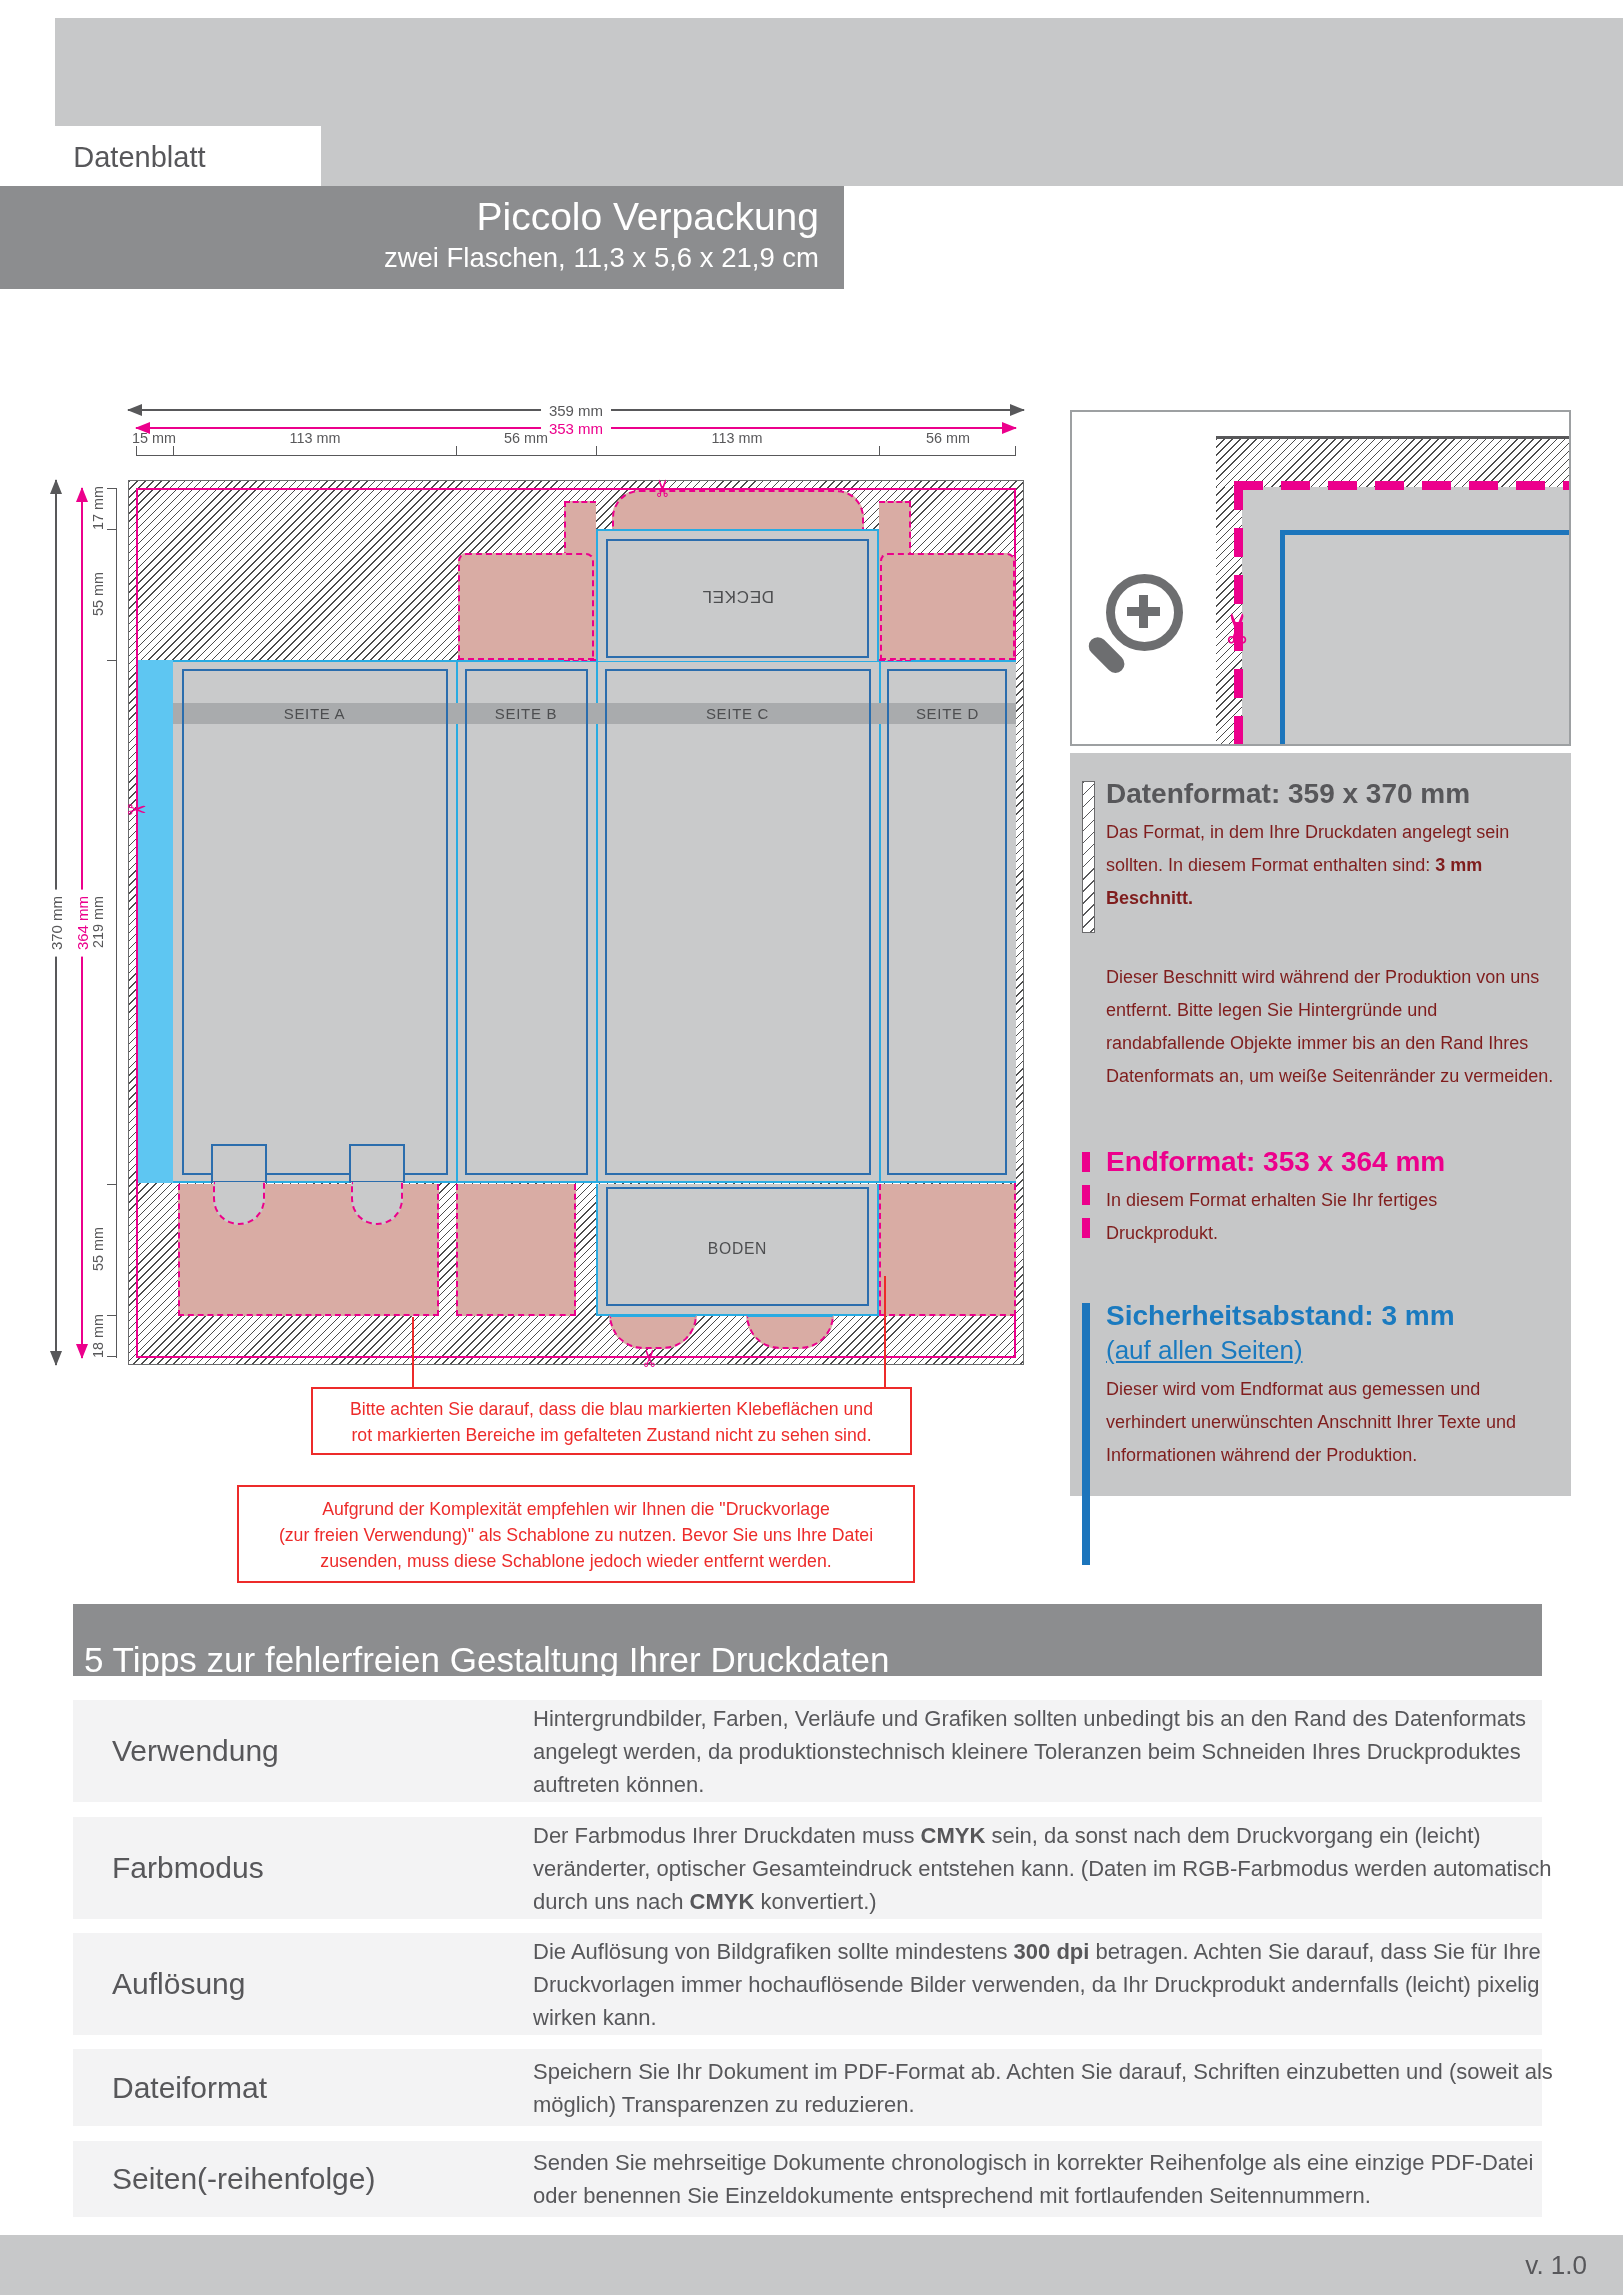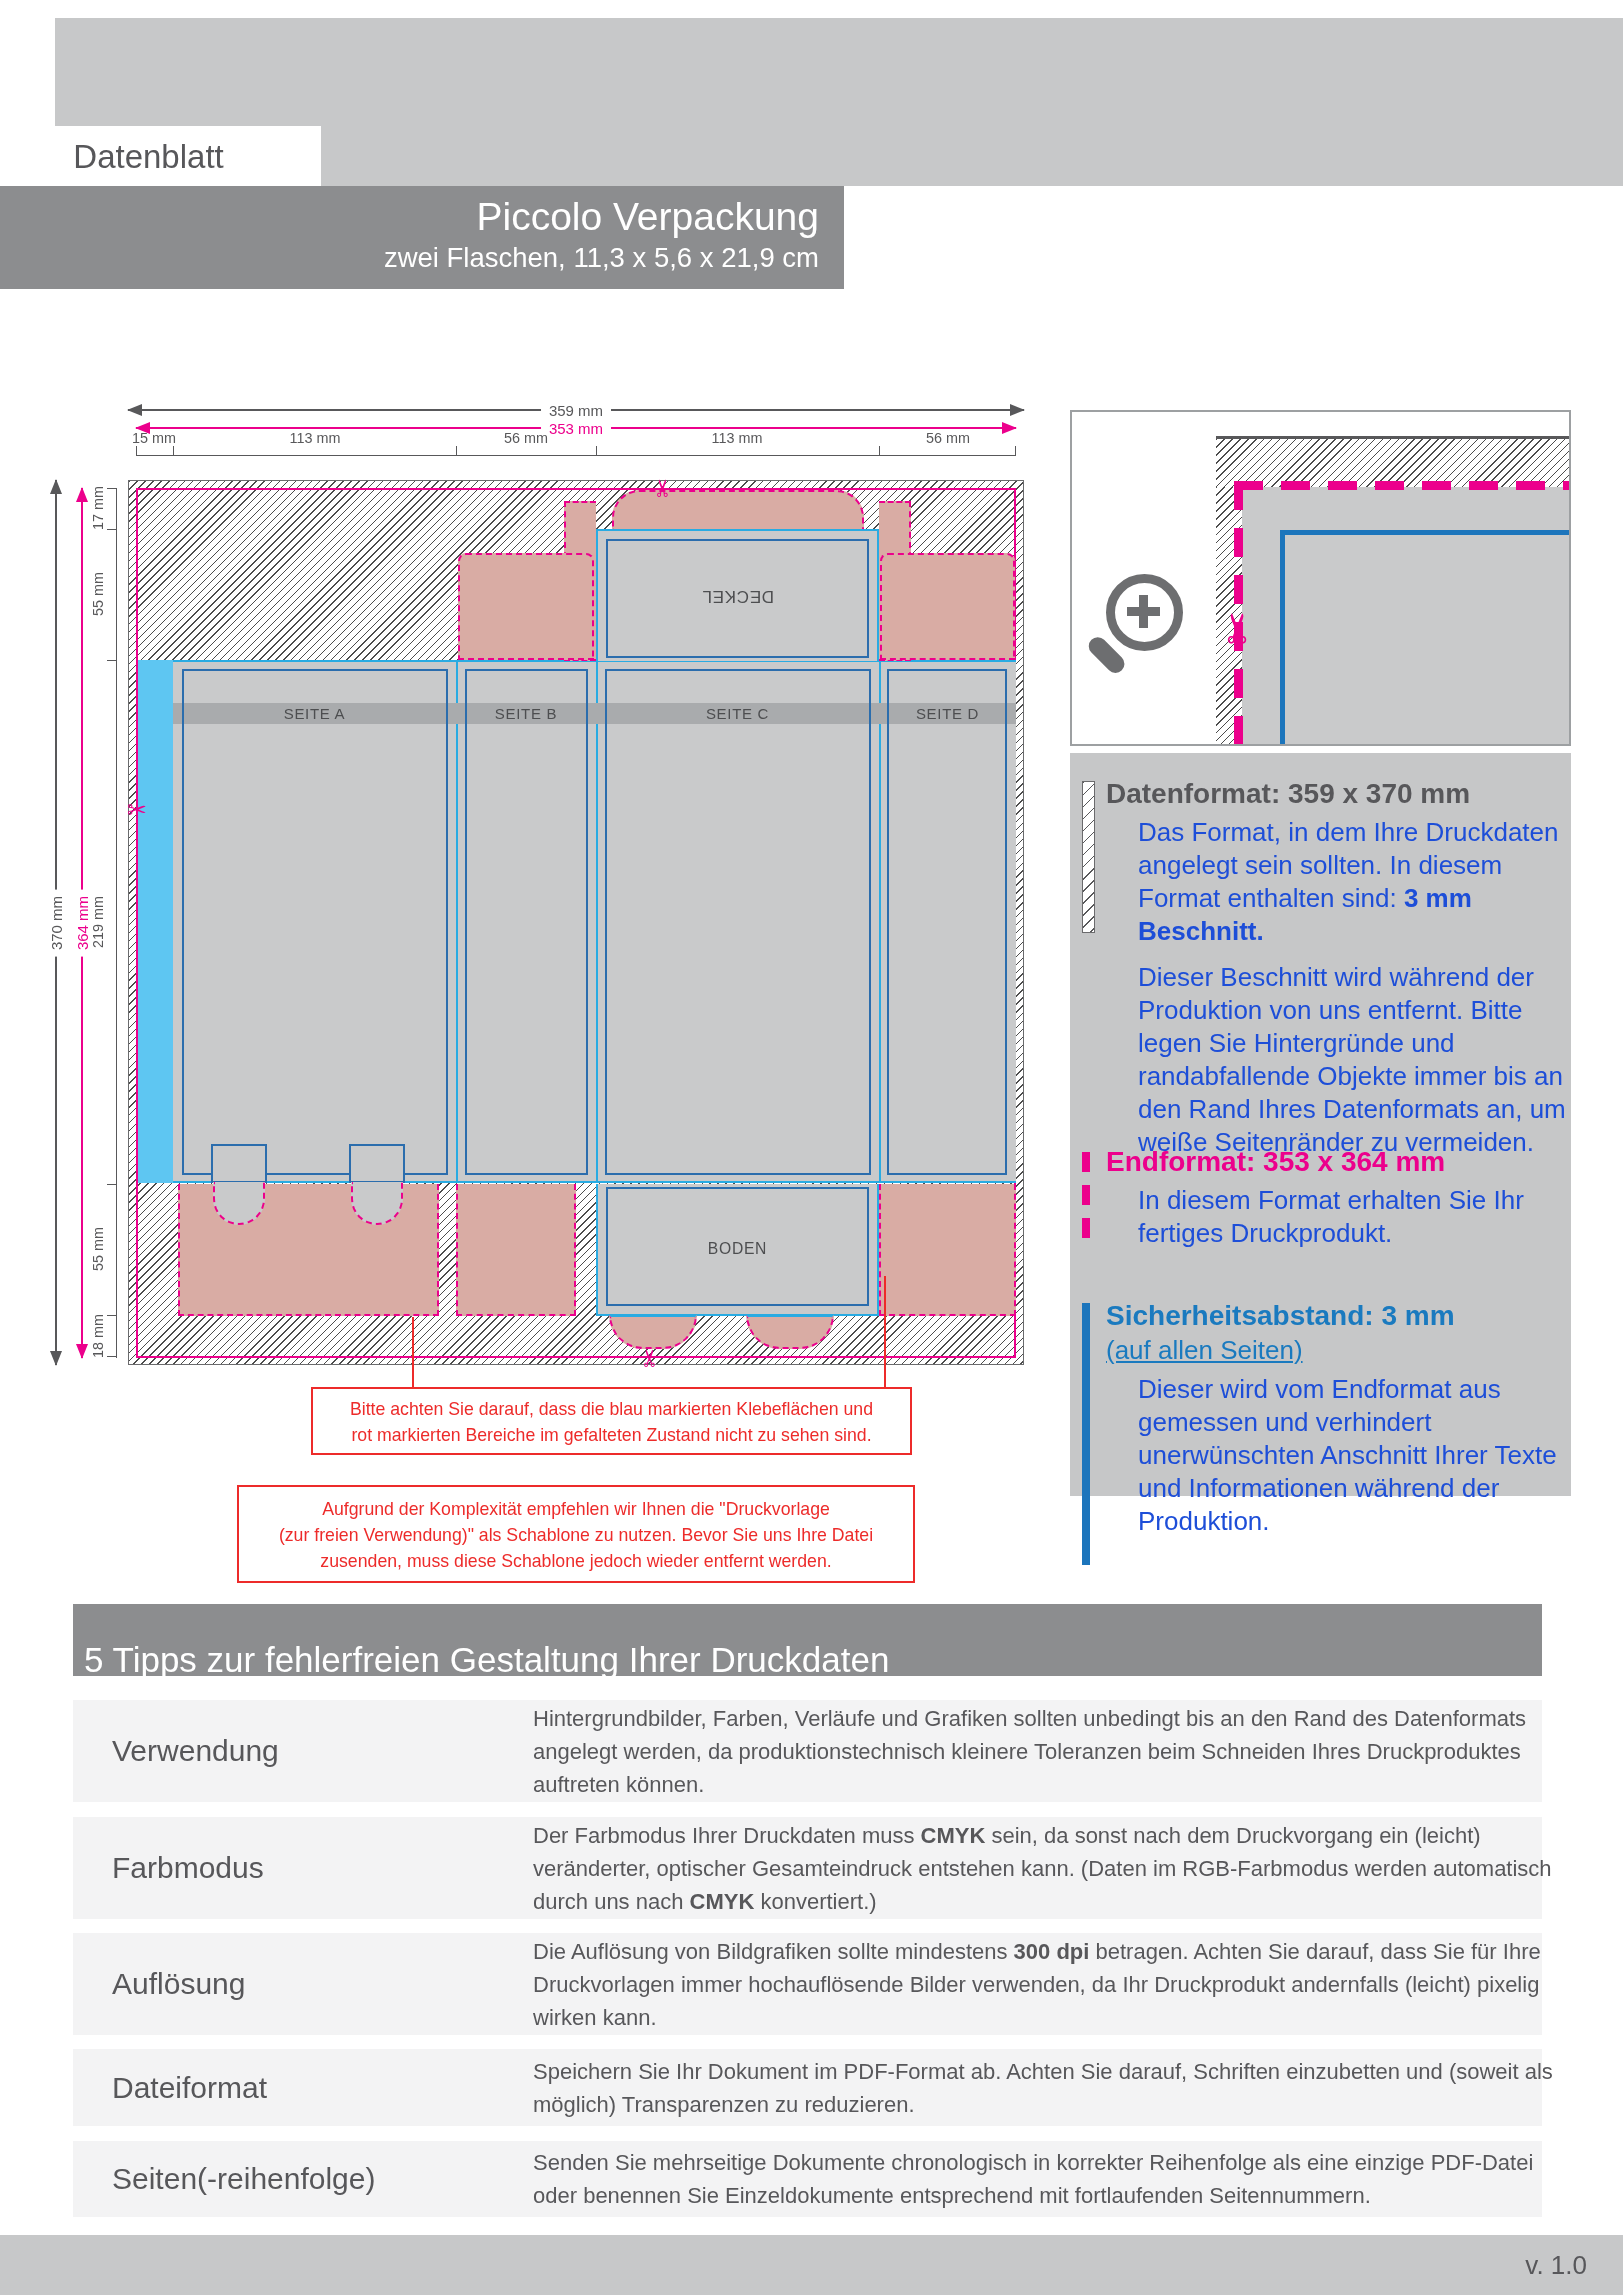--- a/index.html
+++ b/index.html
@@ -30,31 +30,31 @@
   .scissors.horiz{transform:translate(-50%,-50%);}
   .seitelabel{position:absolute;top:703px;height:21px;line-height:21px;text-align:center;
               font-size:15px;color:#4d4e50;letter-spacing:0.7px;}
   .note{border:2px solid #ed2b2a;box-sizing:border-box;color:#ed2b2a;text-align:center;
         font-size:17.7px;line-height:26px;background:#ffffff;}
   .tip-row{left:73px;width:1469px;background:#f3f3f4;}
   .tip-label{position:absolute;left:39px;top:50%;transform:translateY(-50%);font-size:30px;color:#57575a;}
   .tip-body{position:absolute;left:460px;top:50%;transform:translateY(-50%);width:1021px;
             font-size:22px;line-height:33px;color:#57575a;}
   .info-h{font-size:28px;font-weight:bold;white-space:nowrap;}
-  .info-t{font-size:26px;line-height:33px;color:#1d4ed8;margin-left:32px;}
+  .info-t{font-size:18px;line-height:33px;color:#7f1d1d;}
   b{font-weight:bold;}
 </style>
 </head>
 <body>
 
 <div class="page">
 
   <div class="abs" style="left:55px;top:18.3px;width:1569px;height:168px;background:#c7c8c9;"></div>
   <div class="abs" style="left:55px;top:126px;width:266px;height:61px;background:#ffffff;">
-    <div style="padding-left:18.3px;line-height:62px;font-size:33px;color:#57575a;">Datenblatt</div>
+    <div style="padding-left:18.3px;line-height:62px;font-size:29px;color:#57575a;">Datenblatt</div>
   </div>
   <div class="abs" style="left:0;top:186px;width:844px;height:103px;background:#8c8d8f;text-align:right;">
     <div style="padding:9.2px 25px 0 0;font-size:39px;color:#ffffff;">Piccolo Verpackung</div>
     <div style="padding:2.6px 25px 0 0;font-size:27.5px;color:#ffffff;">zwei Flaschen, 11,3 x 5,6 x 21,9 cm</div>
   </div>
 
   <div class="abs hatch" style="left:128px;top:480px;width:896px;height:885px;border:1.3px solid #6a6b6d;box-sizing:border-box;"></div>
 
   <div class="abs" style="left:136px;top:488px;width:880px;height:870px;border:2px solid #ec008c;box-sizing:border-box;"></div>
 

